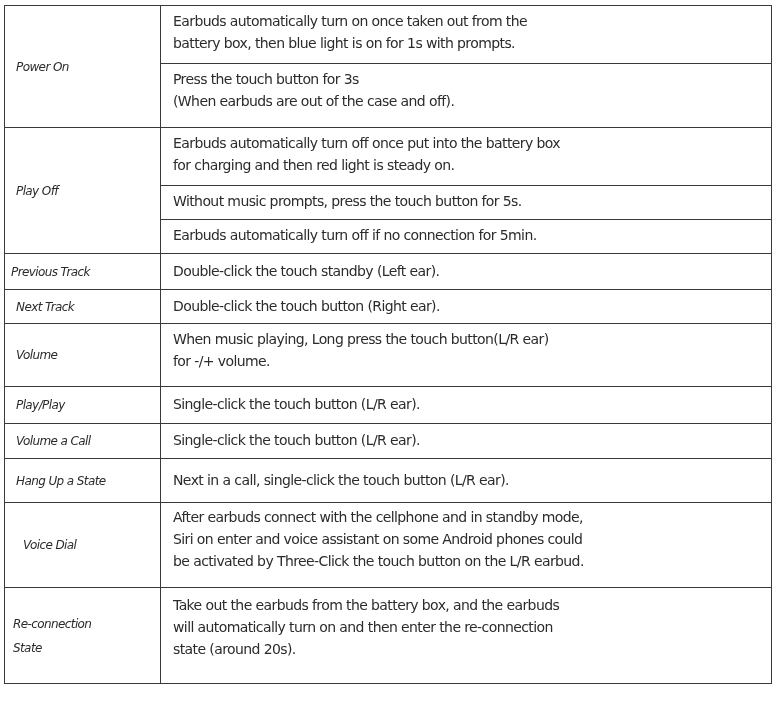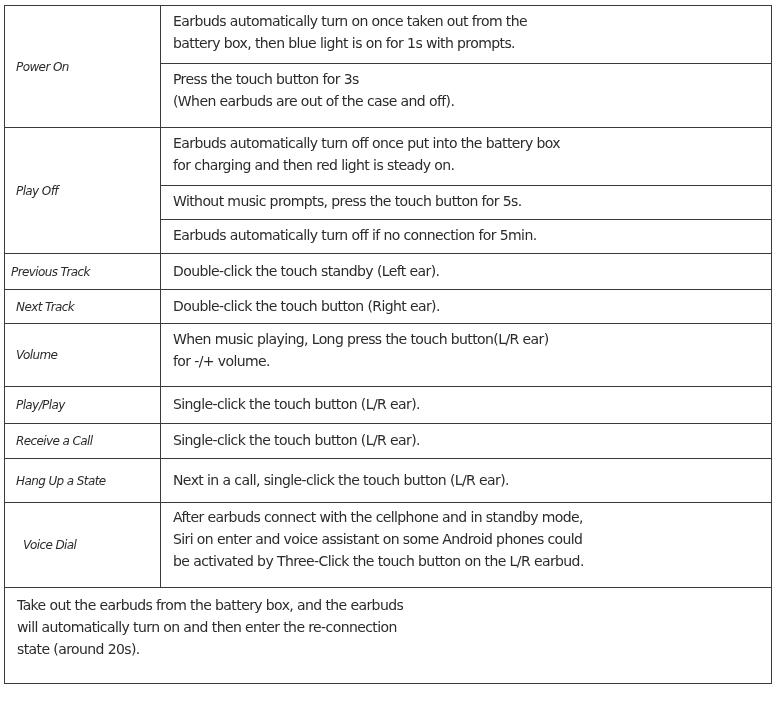--- a/index.html
+++ b/index.html
@@ -66,21 +66,21 @@
   </div>
 
   <div class="row" style="height:37px">
     <div class="fn">Play/Play</div>
     <div class="descs">
       <div class="d" style="height:37px;padding-top:6px">Single-click the touch button (L/R ear).</div>
     </div>
   </div>
 
   <div class="row" style="height:35px">
-    <div class="fn">Receive a Call</div>
+    <div class="fn">Volume a Call</div>
     <div class="descs">
       <div class="d" style="height:35px;padding-top:5px">Single-click the touch button (L/R ear).</div>
     </div>
   </div>
 
 
   <div class="row" style="height:44px">
     <div class="fn">Hang Up a State</div>
     <div class="descs">
       <div class="d" style="height:44px;padding-top:10px">Next in a call, single-click the touch button (L/R ear).</div>
@@ -90,19 +90,21 @@
   <div class="row" style="height:85px">
     <div class="fn indent">Voice Dial</div>
     <div class="descs">
       <div class="d" style="height:85px;padding-top:3px">After earbuds connect with the cellphone and in standby mode,
 Siri on enter and voice assistant on some Android phones could
 be activated by Three-Click the touch button on the L/R earbud.</div>
     </div>
   </div>
 
   <div class="row" style="height:96px">
+    <div class="fn" style="white-space:pre-line;padding-left:8px">Re-connection
+State</div>
     <div class="descs">
       <div class="d" style="height:96px;padding-top:6px">Take out the earbuds from the battery box, and the earbuds
 will automatically turn on and then enter the re-connection
 state (around 20s).</div>
     </div>
   </div>
 </div>
 
 </body></html>

